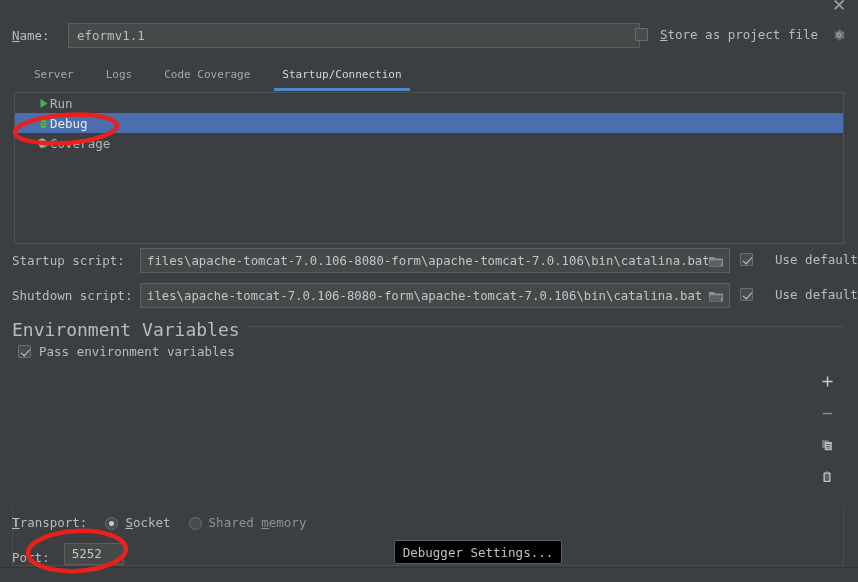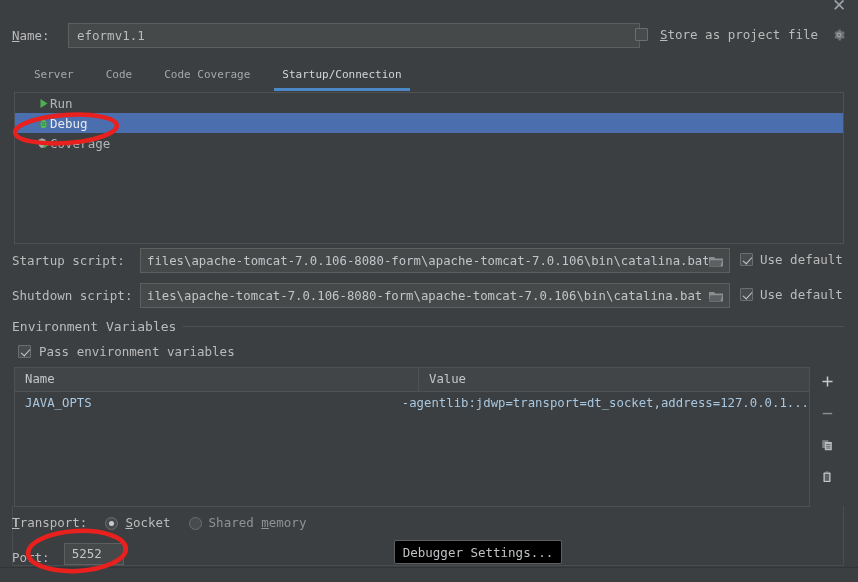--- a/index.html
+++ b/index.html
@@ -109,28 +109,28 @@
     display: flex; align-items: center;
   }
   .script-text {
     flex: 1; font-size: 12.3px; color: #c3c6c8;
     padding: 0 6px; white-space: nowrap; overflow: hidden;
     font-family: "DejaVu Sans Mono", monospace;
   }
   .browse-icon { width: 16px; height: 14px; margin-right: 5px; flex:0 0 16px; }
   .usedefault {
     position: absolute; left: 740px; top: 4px;
-    display: flex; align-items: center; gap: 7px;
+    display: flex; align-items: center; gap: 22px;
     font-size: 12.5px; color: #bbbbbb; white-space: nowrap;
   }
 
   
   .group-title {
     position: absolute; left: 12px; top: 319px;
-    font-size: 13px; color: #b9bcbe; background: #3c3f41;
+    font-size: 18px; color: #b9bcbe; background: #3c3f41;
     padding-right: 7px; z-index: 2;
   }
   .group-line {
     position: absolute; left: 12px; top: 326px; width: 832px;
     height: 1px; background: #4e5254;
   }
   .pass-env {
     position: absolute; left: 18px; top: 344px;
     display: flex; align-items: center; gap: 8px;
     font-size: 12.5px; color: #bbbbbb;
@@ -236,21 +236,21 @@
         <svg viewBox="0 0 16 16" width="14" height="14">
             <path fill="#9a9da0" d="M8 5.2a2.8 2.8 0 100 5.6 2.8 2.8 0 000-5.6zm0 4.2a1.4 1.4 0 110-2.8 1.4 1.4 0 010 2.8z"></path>
             <path fill="#9a9da0" d="M13.4 8c0-.4 0-.7-.1-1l1.3-1-1.3-2.2-1.5.6c-.5-.4-1-.7-1.6-.9L10 1.8H7.4l-.2 1.7c-.6.2-1.1.5-1.6.9l-1.5-.6-1.3 2.2 1.3 1c0 .3-.1.6-.1 1s0 .7.1 1l-1.3 1 1.3 2.2 1.5-.6c.5.4 1 .7 1.6.9l.2 1.7H10l.2-1.7c.6-.2 1.1-.5 1.6-.9l1.5.6 1.3-2.2-1.3-1c.1-.3.1-.6.1-1z" opacity=".55"></path>
           </svg>
       </span>
     </div>
   </div>
 
   <div class="tabs">
     <div class="tab">Server</div>
-    <div class="tab">Code</div>
+    <div class="tab">Logs</div>
     <div class="tab">Code Coverage</div>
     <div class="tab active">Startup/Connection</div>
   </div>
 
   <div class="list-panel">
     <div class="list-item">
       <span class="li-icon">
         <svg viewBox="0 0 13 13" width="13" height="13">
             <path fill="#4caf50" d="M3.5 2l7 4.5-7 4.5z"></path>
           </svg>
@@ -320,31 +320,20 @@
   </div>
 
   <div class="group-line"></div>
   <div class="group-title">Environment Variables</div>
 
   <div class="pass-env">
     <span class="cb checked"></span>
     <span>Pass environment variables</span>
   </div>
 
-  <div class="table">
-    <div class="thead">
-      <div class="th name">Name</div>
-      <div class="th value">Value</div>
-    </div>
-    <div class="trow">
-      <div class="td name">JAVA_OPTS</div>
-      <div class="td value">-agentlib:jdwp=transport=dt_socket,address=127.0.0.1...</div>
-    </div>
-    <div class="tbody-fill" style="height:93px"></div>
-  </div>
 
   <div class="tbar">
     <div class="tbar-btn">
       <svg viewBox="0 0 16 16" width="15" height="15">
           <path fill="#c6c9cb" d="M7.2 2.6h1.6v4.6h4.6v1.6H8.8v4.6H7.2V8.8H2.6V7.2h4.6z"></path>
         </svg>
     </div>
     <div class="tbar-btn">
       <svg viewBox="0 0 16 16" width="15" height="15">
           <rect x="3" y="7.3" width="10" height="1.5" fill="#8b8f91"></rect>

